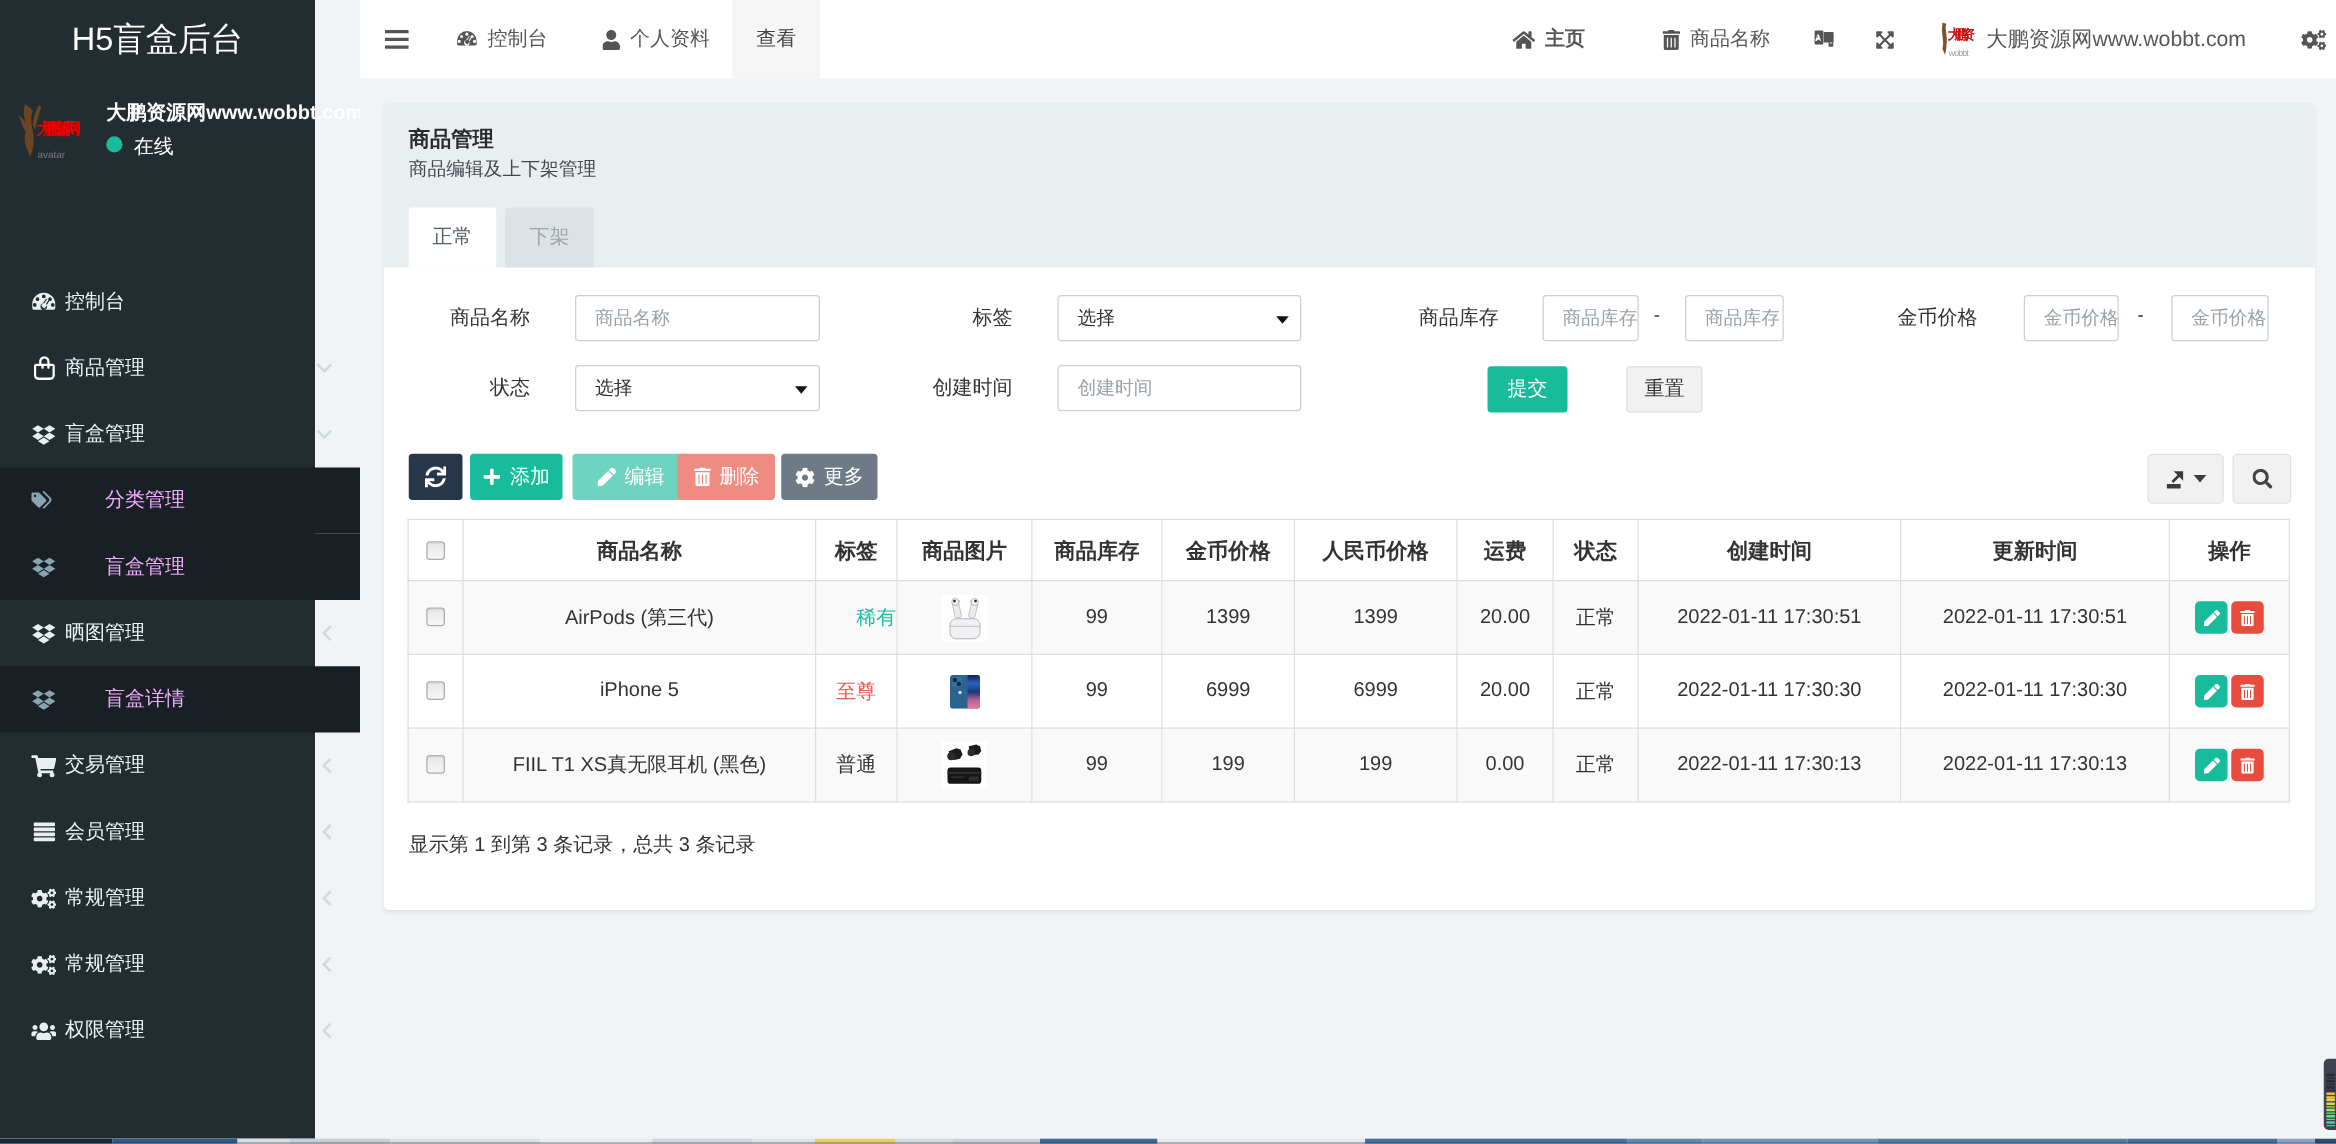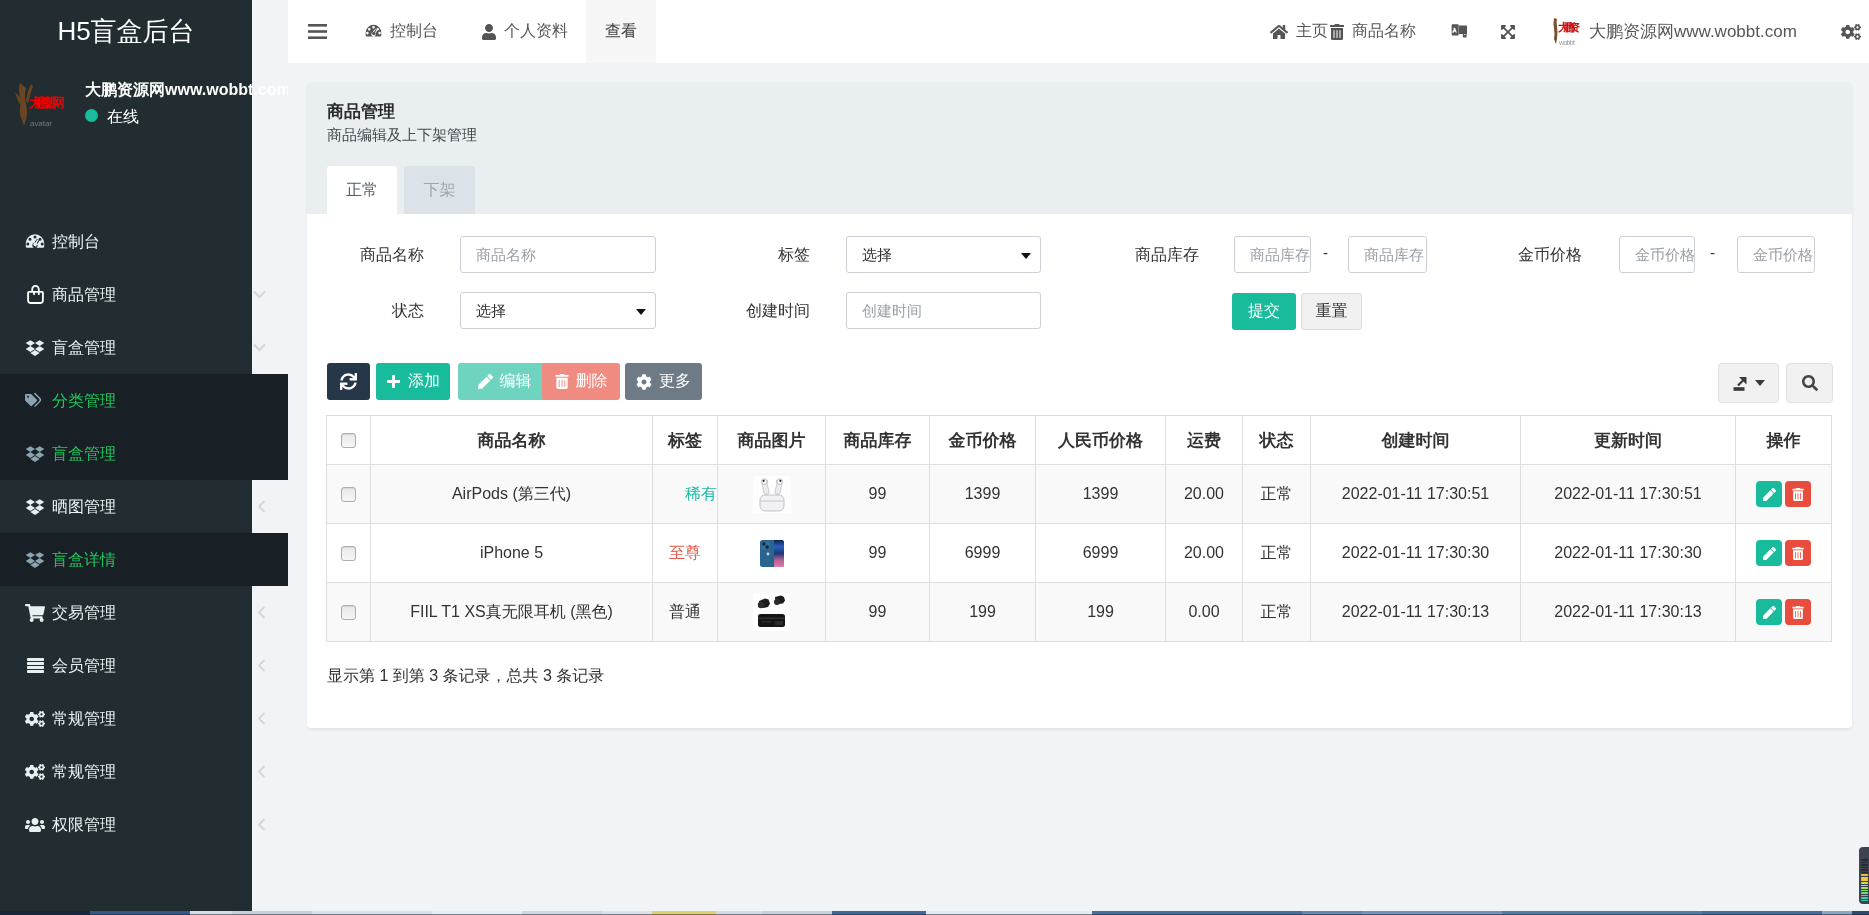--- a/index.html
+++ b/index.html
@@ -17,21 +17,21 @@
 #ustat .dot { display:inline-block; width:13px; height:13px; border-radius:50%; background:#18bc9c; margin-right:9px; }
 #sform { position:absolute; left:13px; top:155px; width:270px; height:51px; background:#3c4a51; border-radius:7px; }
 #sform .ph { position:absolute; left:18px; top:14px; color:#95a5ab; font-size:16px; }
 #sform svg { position:absolute; right:18px; top:15px; }
 .menu { position:absolute; left:0; top:215px; width:288px; }
 .mitem { position:relative; height:53px; line-height:53px; color:#ecf3f5; font-size:16px; }
 .mitem .ic { position:absolute; left:25px; top:0; width:20px; height:53px; display:flex; align-items:center; justify-content:center; }
 .mitem .tx { position:absolute; left:52px; }
 .mitem .ar { position:absolute; right:22px; top:0; height:53px; display:flex; align-items:center; color:#cfd8dc; }
 .sub { background:#181f25; }
-.sub .tx { color:#22c55e; }
+.sub .tx { color:#f0abfc;margin-left:32px; }
 .sub svg path, .sub svg circle { fill:#8aa4af; }
 
 
 #navbar { position:absolute; left:288px; top:0; width:1581px; height:63px; background:#fff; }
 .nitem { position:absolute; top:0; height:63px; display:flex; align-items:center; gap:8px; color:#575757; font-size:16px; }
 #tab-view { position:absolute; left:298px; top:0; width:70px; height:63px; background:#f6f6f6; color:#444; font-size:16px; display:flex; align-items:center; justify-content:center; }
 
 
 #content { position:absolute; left:288px; top:63px; width:1581px; height:848px; background:#f1f4f6; }
 #panel { position:absolute; left:19px; top:19px; width:1545px; height:646px; background:#fff; border-radius:4px; box-shadow:0 2px 3px rgba(40,60,80,.08); }
@@ -261,21 +261,21 @@
       </svg>
       <span>控制台</span>
     </div>
   <div class="nitem" style="left:194px;" id="nav-profile">
       <svg width="14" height="16" viewBox="0 0 448 512">
         <path fill="#555" d="M224 256c70.7 0 128-57.3 128-128S294.7 0 224 0 96 57.3 96 128s57.3 128 128 128zm89.6 32h-16.7c-22.2 10.2-46.9 16-72.9 16s-50.6-5.8-72.9-16h-16.7C60.2 288 0 348.2 0 422.4V464c0 26.5 21.5 48 48 48h352c26.5 0 48-21.5 48-48v-41.6c0-74.2-60.2-134.4-134.4-134.4z"></path>
       </svg>
       <span>个人资料</span>
     </div>
   <div id="tab-view">查看</div>
-  <div class="nitem" id="nav-home" style="left:982px;">
+  <div class="nitem" id="nav-home" style="left:922px;font-weight:bold;">
       <svg width="18" height="16" viewBox="0 0 576 512">
         <path fill="#555" d="M280.37 148.26L96 300.11V464a16 16 0 0 0 16 16l112.06-.29a16 16 0 0 0 15.92-16V368a16 16 0 0 1 16-16h64a16 16 0 0 1 16 16v95.64a16 16 0 0 0 16 16.05L464 480a16 16 0 0 0 16-16V300L295.67 148.26a12.19 12.19 0 0 0-15.3 0zM571.6 251.47L488 182.56V44.05a12 12 0 0 0-12-12h-56a12 12 0 0 0-12 12v72.61L318.47 43a48 48 0 0 0-61 0L4.34 251.47a12 12 0 0 0-1.6 16.9l25.5 31A12 12 0 0 0 45.15 301l235.22-193.74a12.19 12.19 0 0 1 15.3 0L530.9 301a12 12 0 0 0 16.9-1.6l25.5-31a12 12 0 0 0-1.7-16.93z"></path>
       </svg>
       <span>主页</span>
     </div>
   <div class="nitem" id="nav-cache" style="left:1042px;">
       <svg width="14" height="16" viewBox="0 0 448 512">
         <path fill="#555" d="M32 464a48 48 0 0 0 48 48h288a48 48 0 0 0 48-48V128H32zm272-256a16 16 0 0 1 32 0v224a16 16 0 0 1-32 0zm-96 0a16 16 0 0 1 32 0v224a16 16 0 0 1-32 0zm-96 0a16 16 0 0 1 32 0v224a16 16 0 0 1-32 0zM432 32H312l-9.4-18.7A24 24 0 0 0 281.1 0H166.8a23.72 23.72 0 0 0-21.4 13.3L136 32H16A16 16 0 0 0 0 48v32a16 16 0 0 0 16 16h416a16 16 0 0 0 16-16V48a16 16 0 0 0-16-16z"></path>
       </svg>
       <span>商品名称</span>
@@ -325,21 +325,21 @@
     <div class="finput" style="left:1041px; top:154px; width:79px;">商品库存</div>
     <div class="flabel" style="left:1153px; top:154px; width:122px;">金币价格</div>
     <div class="finput" style="left:1312px; top:154px; width:76px;">金币价格</div>
     <div class="dash" style="left:1403px; top:162px;">-</div>
     <div class="finput" style="left:1430px; top:154px; width:78px;">金币价格</div>
 
     <div class="flabel" style="left:13px; top:210px; width:104px;">状态</div>
     <div class="fselect" style="left:153px; top:210px; width:196px;">选择<span class="caret"></span></div>
     <div class="flabel" style="left:393px; top:210px; width:110px;">创建时间</div>
     <div class="finput" style="left:539px; top:210px; width:195px;">创建时间</div>
-    <div class="btn" id="b-submit" style="left:925px; top:211px; width:64px;">提交</div>
+    <div class="btn" id="b-submit" style="left:883px; top:211px; width:64px;">提交</div>
     <div class="btn" id="b-reset" style="left:994px; top:211px; width:61px;">重置</div>
 
     <div class="btn" id="b-refresh" style="left:20px; top:281px; width:43px;">
         <svg width="17" height="17" viewBox="0 0 512 512">
           <path fill="#fff" d="M440.65 12.57l4 82.77A247.16 247.16 0 0 0 255.83 8C134.73 8 33.91 94.92 12.29 209.82A12 12 0 0 0 24.09 224h49.05a12 12 0 0 0 11.67-9.26 175.91 175.91 0 0 1 317-56.94l-101.46-4.86a12 12 0 0 0-12.57 12v47.41a12 12 0 0 0 12 12H500a12 12 0 0 0 12-12V12a12 12 0 0 0-12-12h-47.37a12 12 0 0 0-11.98 12.57zM255.83 432a175.61 175.61 0 0 1-146-77.8l101.8 4.87a12 12 0 0 0 12.57-12v-47.4a12 12 0 0 0-12-12H12a12 12 0 0 0-12 12V500a12 12 0 0 0 12 12h47.35a12 12 0 0 0 12-12.6l-4.15-82.57A247.17 247.17 0 0 0 255.83 504c121.11 0 221.93-86.92 243.55-201.82a12 12 0 0 0-11.8-14.18h-49.05a12 12 0 0 0-11.67 9.26A175.86 175.86 0 0 1 255.83 432z"></path>
         </svg>
       </div>
     <div class="btn" id="b-add" style="left:69px; top:281px; width:74px;"><svg width="15" height="15" viewBox="0 0 448 512">
           <path fill="#fff" d="M416 208H272V64c0-17.67-14.33-32-32-32h-32c-17.67 0-32 14.33-32 32v144H32c-17.67 0-32 14.33-32 32v32c0 17.67 14.33 32 32 32h144v144c0 17.67 14.33 32 32 32h32c17.67 0 32-14.33 32-32V304h144c17.67 0 32-14.33 32-32v-32c0-17.67-14.33-32-32-32z"></path>
         </svg>添加</div>

